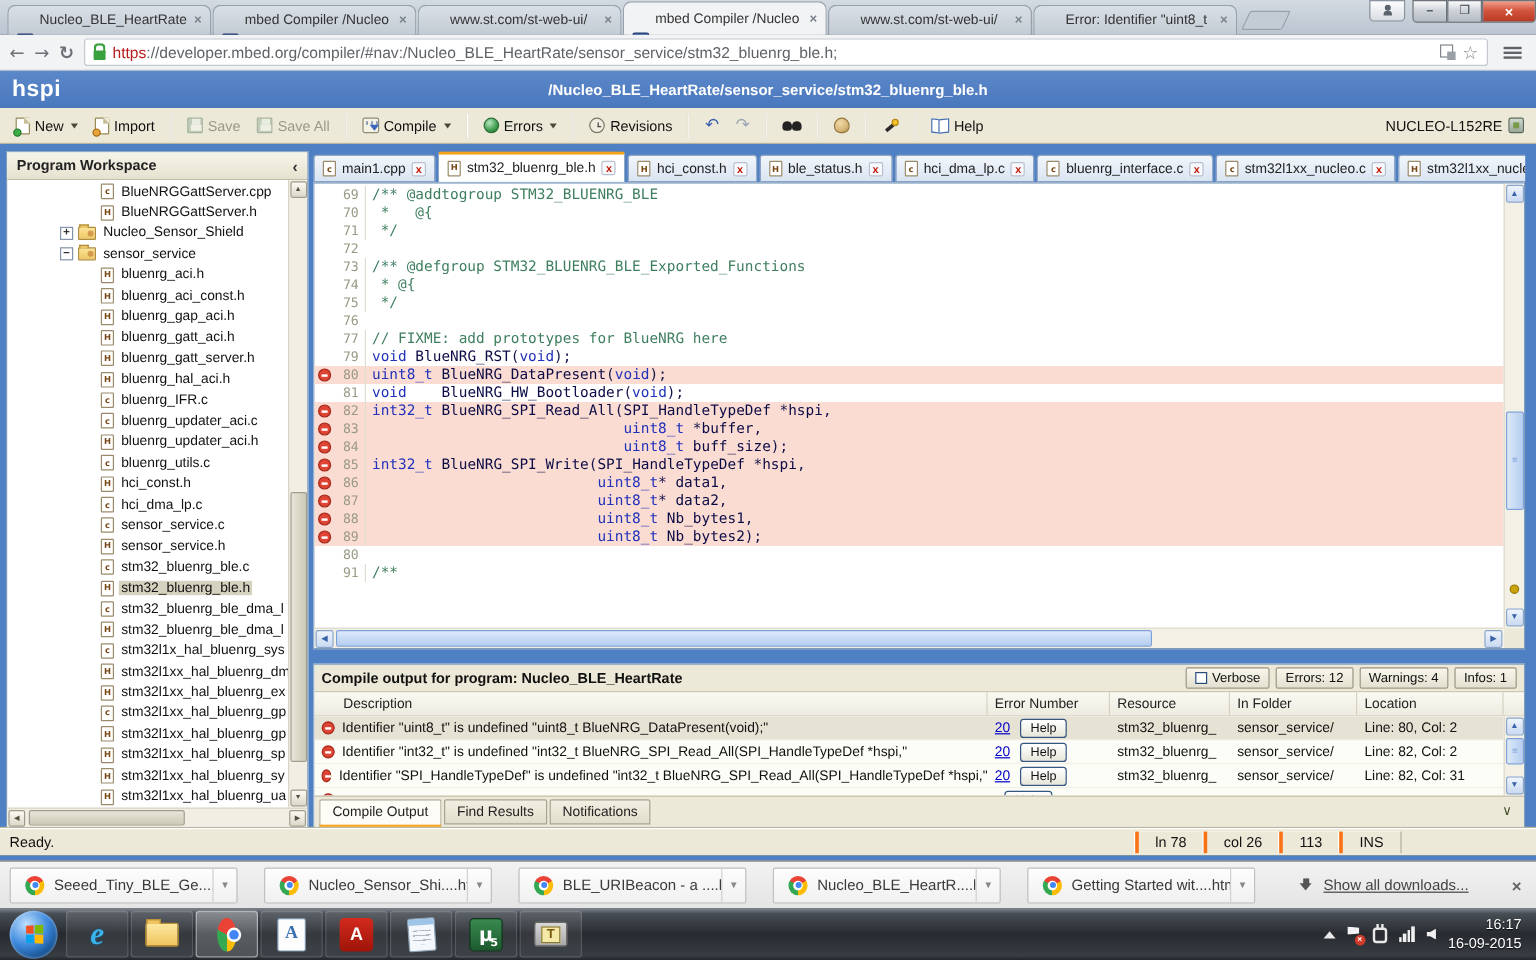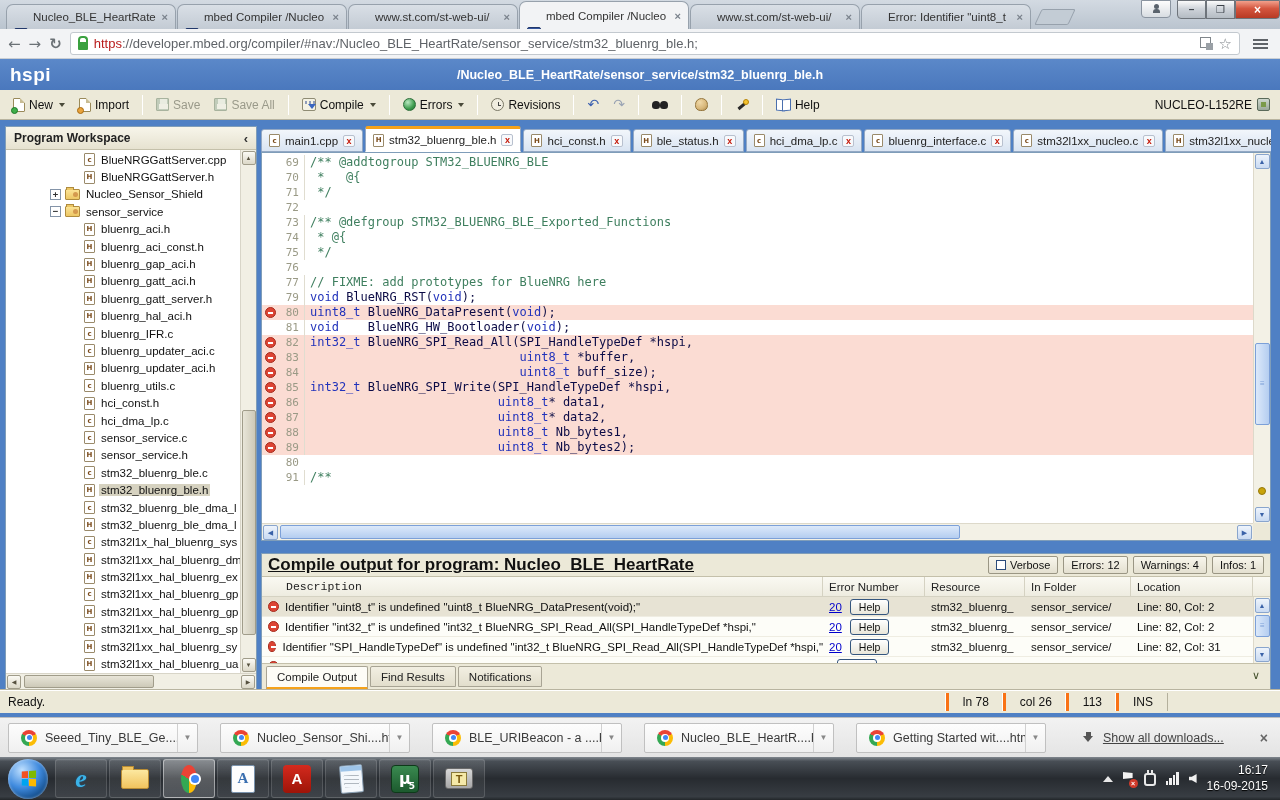--- a/index.html
+++ b/index.html
@@ -135,26 +135,26 @@
   .mark-dot{position:absolute;left:4px;width:8px;height:8px;border-radius:50%;background:#c9a40a;border:1px solid #96780a;}
   .sb-blue-h{height:17px;flex:0 0 17px;background:#f3f1e6;border-top:1px solid #ddd9ca;display:flex;align-items:center;position:relative;}
   .sb-bbtn-h{width:15px;height:15px;margin:0 1px;background:linear-gradient(#eef4fc,#c9daf2);border:1px solid #89a5cd;color:#3a62a8;font-size:7px;line-height:13px;text-align:center;border-radius:2px;}
   .sb-bthumb-h{position:absolute;top:1px;height:14px;background:linear-gradient(#dce9fa,#b4cdf0);border:1px solid #7ca0d8;border-radius:2px;}
   .sbcorner{width:17px;flex:0 0 17px;background:#ece9d8;}
   .edgap{height:12px;flex:0 0 12px;}
 
   
   .compile{height:137px;flex:0 0 137px;background:#fff;border:1px solid #7f9db9;display:flex;flex-direction:column;overflow:hidden;}
   .c-head{height:23px;flex:0 0 23px;background:#ece9d8;border-bottom:1px solid #c4c0aa;display:flex;align-items:center;padding:0 6px;gap:5px;}
-  .c-title{font-weight:bold;font-size:17px;color:#111;flex:1;text-decoration:underline;}
+  .c-title{font-weight:bold;font-size:12px;color:#111;flex:1;}
   .chip2{border:1px solid #9a9684;background:linear-gradient(#f8f6ec,#e4e0d0);height:18px;padding:0 7px;font-size:11px;display:flex;align-items:center;gap:4px;border-radius:2px;color:#111;}
   .cbx{width:10px;height:10px;background:#fff;border:1px solid #2a4a7a;}
   .c-cols{height:20px;flex:0 0 20px;background:linear-gradient(#faf9f2,#eeece0);border-bottom:1px solid #d5d2c2;display:flex;align-items:center;font-size:11.5px;color:#222;}
   .c-cols > div{border-right:1px solid #d5d2c2;height:100%;display:flex;align-items:center;padding-left:6px;}
-  .col-desc{flex:1;padding-left:24px !important;font-family:Liberation Mono, monospace;}
+  .col-desc{flex:1;padding-left:24px !important;}
   .col-num{width:102px;flex:0 0 102px;}
   .col-res{width:100px;flex:0 0 100px;}
   .col-fold{width:106px;flex:0 0 106px;}
   .col-loc{width:122px;flex:0 0 122px;}
   .col-sb{width:17px;flex:0 0 17px;border-right:none !important;}
   .c-body{flex:1;display:flex;overflow:hidden;}
   .c-rows{flex:1;overflow:hidden;}
   .crow{height:20px;display:flex;align-items:center;font-size:11.5px;color:#111;border-bottom:1px solid #efede2;background:#fdfdf8;}
   .crow.sel{background:#e7e3d4;}
   .crow .cc{height:100%;display:flex;align-items:center;padding-left:6px;overflow:hidden;white-space:nowrap;}

